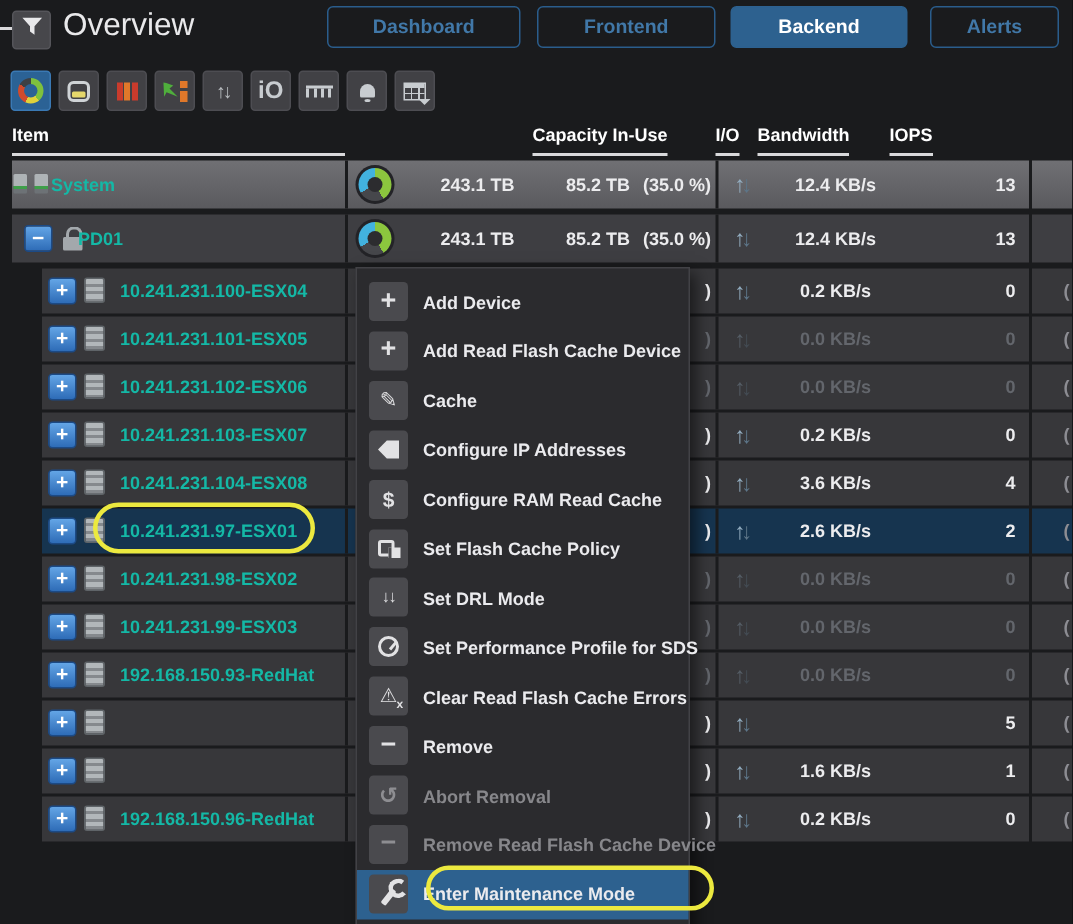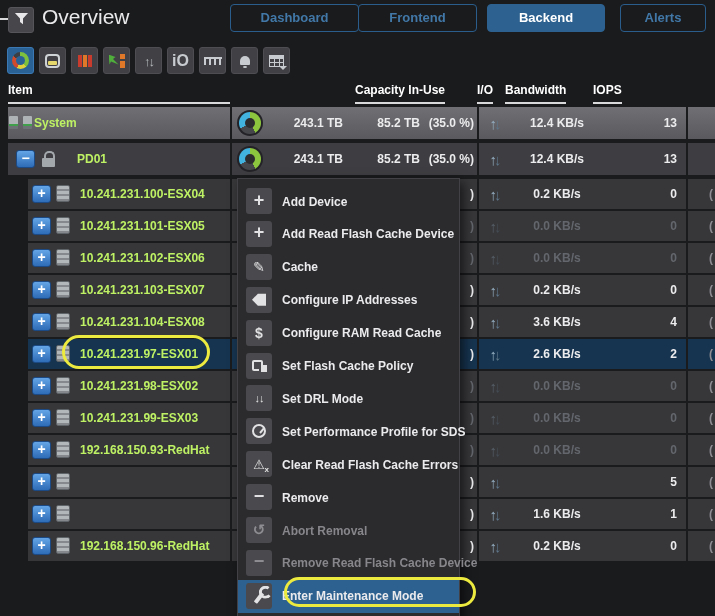--- a/index.html
+++ b/index.html
@@ -8,21 +8,21 @@
        -webkit-font-smoothing:antialiased;}
   #app *{box-sizing:border-box;}
 
   
   .funnel-btn{position:absolute;left:8px;top:7px;width:26px;height:26px;background:#47474b;
       border:1px solid #55555a;border-radius:3px;display:flex;align-items:center;justify-content:center;}
   .page-title{position:absolute;left:42px;top:5px;font-size:21px;color:#e9e9eb;font-weight:400;}
   .tab{position:absolute;top:4px;height:28px;border:1px solid #2a5d8c;border-radius:4px;
       color:#4178a8;font-weight:bold;font-size:13px;text-align:center;line-height:26px;background:transparent;cursor:default;}
   .tab.active{background:#2d618f;color:#ffffff;border-color:#2d618f;}
-  .tab-dashboard{left:218px;width:129px;margin-left:12px;}
+  .tab-dashboard{left:218px;width:129px;}
   .tab-frontend{left:358px;width:119px;}
   .tab-backend{left:487px;width:118px;}
   .tab-alerts{left:620px;width:86px;}
 
   
   .toolbar{position:absolute;left:7px;top:47px;display:flex;gap:5px;}
   .tbtn{width:27px;height:27px;background:#414145;border:1px solid #4d4d52;border-radius:3px;
       display:flex;align-items:center;justify-content:center;position:relative;color:#c6cacd;}
   .tbtn.selected{background:#2b6295;border-color:#3a79b4;}
   .tb-donut{width:17px;height:17px;border-radius:50%;position:relative;
@@ -65,21 +65,21 @@
   .band.system{left:8px;background:linear-gradient(180deg,#707074,#5a5a5e);}
   .band.pd{left:8px;background:#3e3e42;}
   .band.host{left:28px;background:#37373a;}
   .band.sel{background:#16344f;}
   .cutcell{position:absolute;left:688px;top:0;bottom:0;width:27px;background:#37373a;overflow:hidden;}
   .cutcell.system{background:linear-gradient(180deg,#707074,#5a5a5e);}
   .cutcell.pd{background:#3e3e42;}
   .cutcell.sel{background:#16344f;}
   .cfrag{position:absolute;right:2px;top:50%;transform:translateY(-50%);font-size:12px;font-weight:bold;color:#8d8d93;}
   .vsep{position:absolute;top:0;bottom:0;width:2px;background:#1a1b1d;}
-  .rowname{position:absolute;top:0;bottom:0;font-size:12px;font-weight:bold;color:#bef264;display:flex;align-items:center;white-space:nowrap;}
+  .rowname{position:absolute;top:0;bottom:0;font-size:12px;font-weight:bold;color:#14b8a6;display:flex;align-items:center;white-space:nowrap;}
   .cell{position:absolute;top:0;bottom:0;font-size:12px;font-weight:bold;color:#ececee;display:flex;align-items:center;}
   .cell.r{justify-content:flex-end;}
   .cell.c{justify-content:center;}
   .cell.dim{color:#63666c;}
 
   .donut{position:absolute;left:237px;top:50%;width:26px;height:26px;margin-top:-13px;border-radius:50%;background:#232327;}
   .donut::before{content:"";position:absolute;inset:2px;border-radius:50%;
       background:conic-gradient(#8cc63e 0 150deg,#46474b 150deg 240deg,#42b2df 240deg 360deg);}
   .donut::after{content:"";position:absolute;inset:8px;border-radius:50%;background:#2c2c2f;}
 
@@ -217,21 +217,21 @@
       </div>
       <div class="row" style="top: 143px; height: 32px;">
         <div class="band pd"></div>
         <div class="cutcell pd">
           <span class="cfrag"></span>
         </div>
         <div class="vsep" style="left: 230px;"></div>
         <div class="vsep" style="left: 477px;"></div>
         <span class="sqbtn minus">−</span>
         <span class="lockicon"></span>
-        <span class="rowname" style="left: 77px;">PD01</span>
+        <span class="rowname" style="left: 52px;">PD01</span>
         <div class="donut"></div>
         <span class="cell r" style="left: 258px; width: 85px;">243.1 TB</span>
         <span class="cell r" style="left: 353px; width: 67px;">85.2 TB</span>
         <span class="cell r" style="left: 420px; width: 54px;">(35.0 %)</span>
         <span class="ioicon">
           <span class="up">↑</span>
           <span class="dn">↓</span>
         </span>
         <span class="cell c" style="left: 506px; width: 102px;">12.4 KB/s</span>
         <span class="cell r" style="left: 600px; width: 77px;">13</span>

